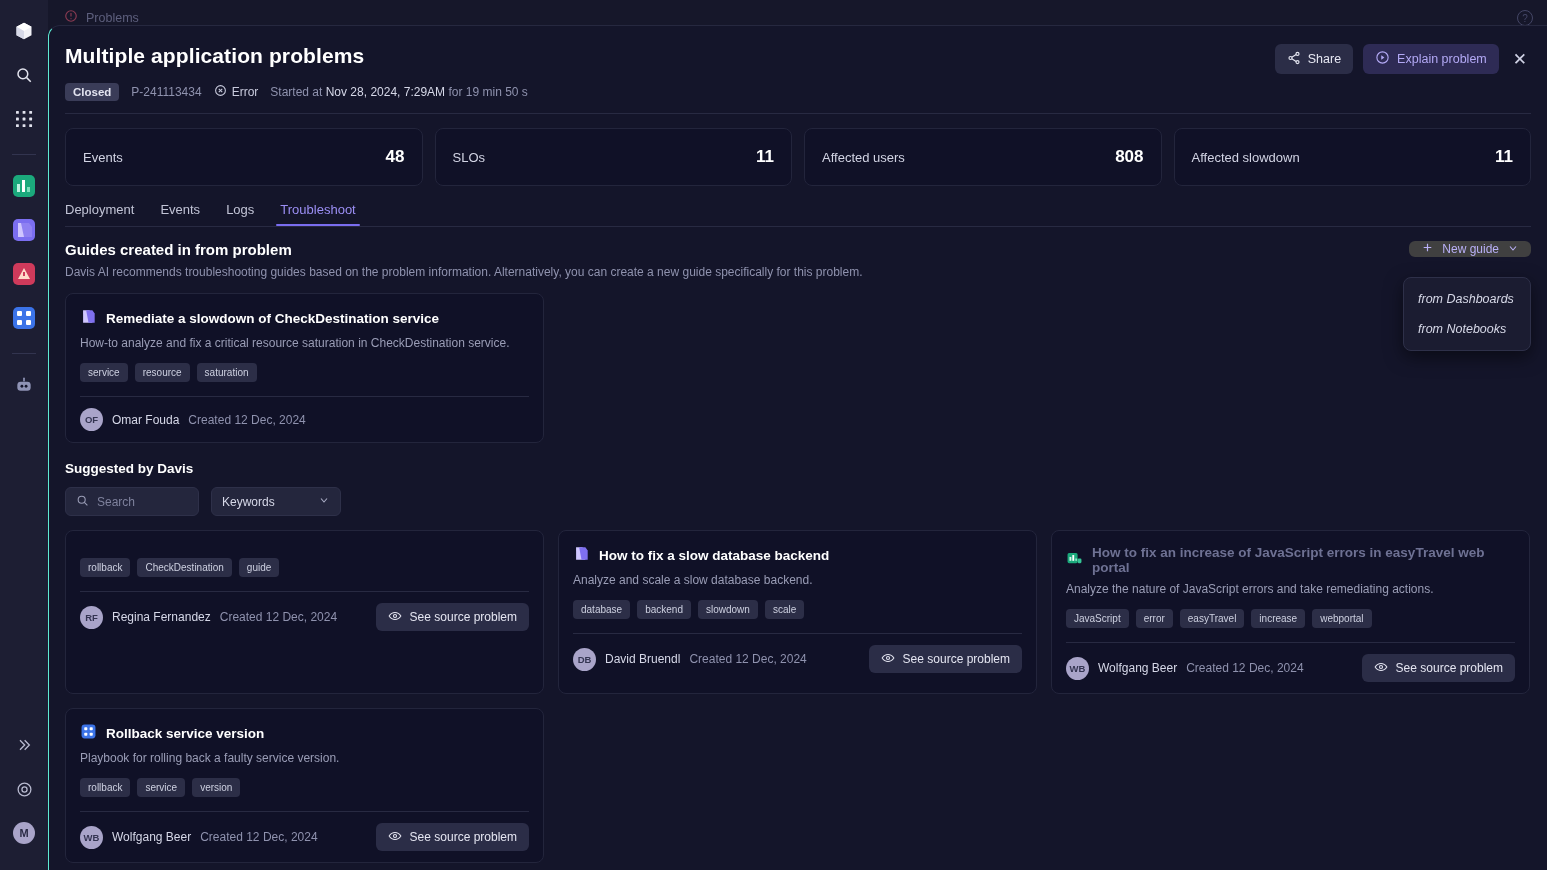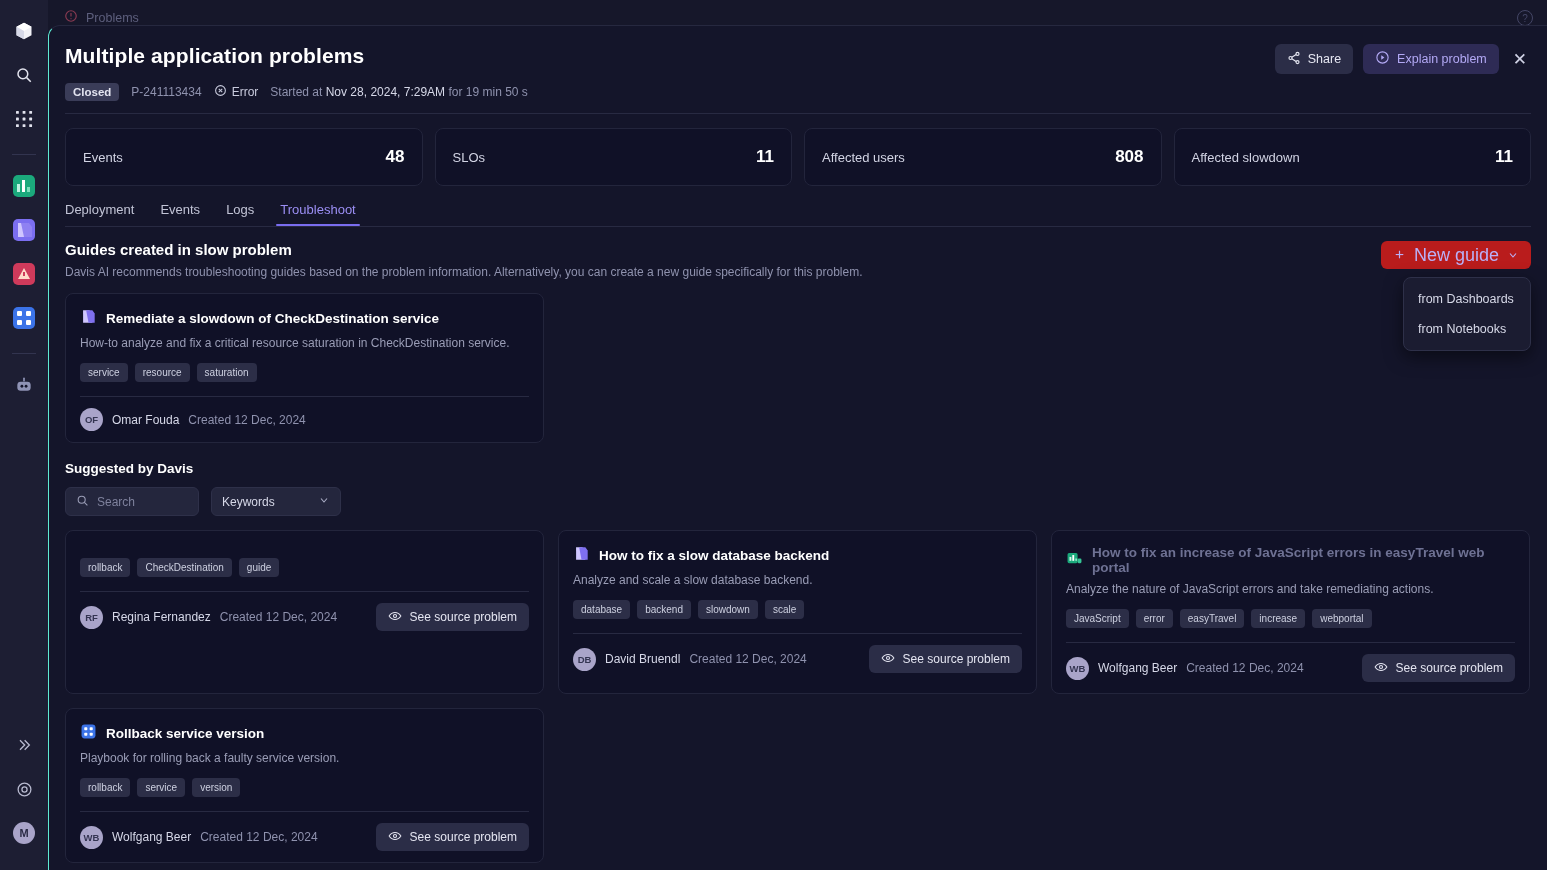--- a/index.html
+++ b/index.html
@@ -100,27 +100,27 @@
   }
   .tabs-line { height: 1px; background: #282a42; margin: 0 16px; }
 
   
   .section-head { padding: 14px 16px 0 16px; display: flex; align-items: flex-start; }
   .section-title { color: #ffffff; font-size: 15px; font-weight: bold; }
   .section-desc { color: #8f92ae; font-size: 12px; margin-top: 7px; }
 
   .newguide-wrap { margin-left: auto; position: relative; }
   .btn-newguide {
-    background: #b91c1c; color: #b9b0f7; height: 28px; border-radius: 6px;
-    display: flex; align-items: center; gap: 8px; padding: 0 12px; font-size: 18px; cursor: pointer;
+    background: #404040; color: #b9b0f7; height: 16px; border-radius: 6px;
+    display: flex; align-items: center; gap: 8px; padding: 0 12px; font-size: 12px; cursor: pointer;
   }
   .dropdown {
     position: absolute; right: 0; top: 36px; width: 128px;
     background: #1b1c31; border: 1px solid #2e3049; border-radius: 8px;
-    padding: 6px 0; box-shadow: 0 6px 18px rgba(0,0,0,.5);
+    padding: 6px 0; box-shadow: 0 6px 18px rgba(0,0,0,.5); font-style: italic;
   }
   .dd-item { color: #d7d9e8; font-size: 12.5px; padding: 8px 14px; cursor: pointer; }
 
   
   .cards-row { display: flex; gap: 14px; padding: 14px 16px 0 16px; flex-wrap: wrap; }
   .card {
     width: 479px; background: #101127; border: 1px solid #23253c;
     border-radius: 8px; padding: 14px 14px 0 14px;
     display: flex; flex-direction: column;
   }
@@ -354,21 +354,21 @@
     <div class="tabs">
       <div class="tab">Deployment</div>
       <div class="tab">Events</div>
       <div class="tab">Logs</div>
       <div class="tab active">Troubleshoot</div>
     </div>
     <div class="tabs-line"></div>
 
     <div class="section-head">
       <div>
-        <div class="section-title">Guides created in slow problem</div>
+        <div class="section-title">Guides created in from problem</div>
         <div class="section-desc">Davis AI recommends troubleshooting guides based on the problem information. Alternatively, you can create a new guide specifically for this problem.</div>
       </div>
       <div class="newguide-wrap">
         <div class="btn-newguide">
           <span>
             <svg width="13" height="13" viewBox="0 0 24 24" fill="none" stroke="#b9b0f7" stroke-width="2.2">
                 <line x1="12" y1="5" x2="12" y2="19"></line>
                 <line x1="5" y1="12" x2="19" y2="12"></line>
               </svg>
           </span>

